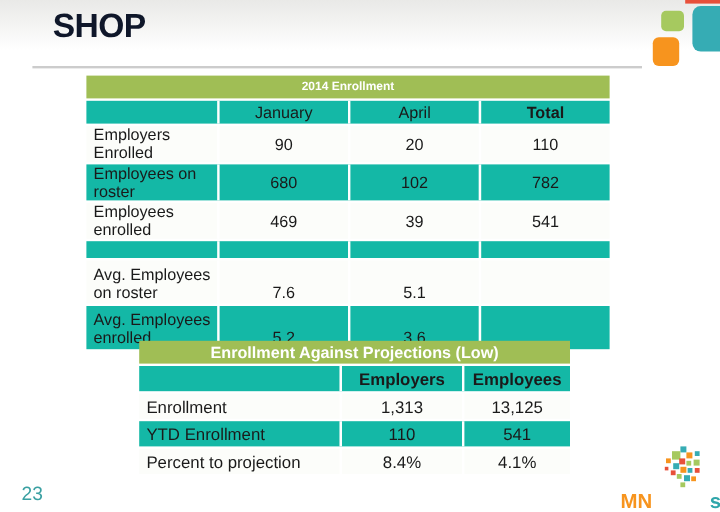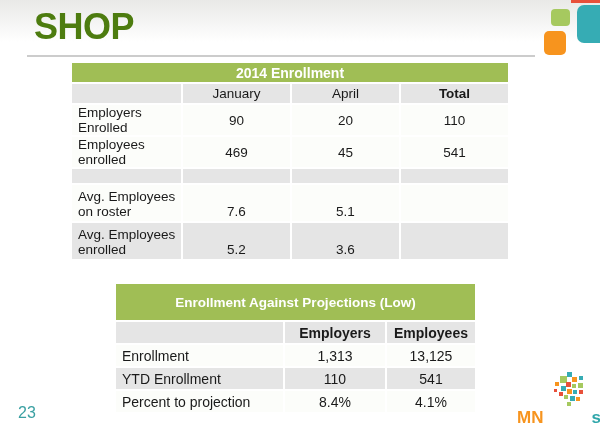--- a/index.html
+++ b/index.html
@@ -7,56 +7,56 @@
     width:600px;height:427px;position:relative;overflow:hidden;
     background:#ffffff;
     font-family:"Liberation Sans", sans-serif;
     -webkit-font-smoothing:antialiased;
   }
   .top-gradient{
     position:absolute;left:0;top:0;width:600px;height:42px;
     background:linear-gradient(#e9e9e7,#ffffff);
   }
   .slide-title{
-    position:absolute;left:34px;top:6px;
-    font-size:36px;font-weight:bold;letter-spacing:-0.5px;
-    color:#4d7c0f;
+    position:absolute;left:44px;top:6px;
+    font-size:28px;font-weight:bold;letter-spacing:-0.5px;
+    color:#0f172a;
   }
   .title-rule{
     position:absolute;left:27px;top:55px;width:508px;height:2px;
     background:#cccccc;
   }
   
   .deco-redbar{position:absolute;left:571px;top:0;width:29px;height:3px;background:#E8503A;}
   .deco-green{position:absolute;left:551px;top:9px;width:19px;height:17px;border-radius:4px;background:#A6C95F;}
   .deco-orange{position:absolute;left:544px;top:31px;width:22px;height:24px;border-radius:5px;background:#F7941E;}
   .deco-teal{position:absolute;left:577px;top:5px;width:30px;height:38px;border-radius:7px;background:#36ACB4;}
 
   
   table{border-collapse:separate;border-spacing:0 2px;table-layout:fixed;color:#1a1a1a;}
   td{padding:0 5px;overflow:hidden;}
   td + td{border-left:2px solid #ffffff;}
   .th-row td{
     background:#A0BE55;color:#ffffff;font-weight:bold;text-align:center;border-left:none;
   }
-  .band-light td{background:#e5e5e5;}
+  .band-light td{background:#14b8a6;}
   .band-white td{background:#FCFDFA;}
   .lbl{text-align:left;padding-left:6px;margin-left:24px;}
   .val{text-align:center;}
   .bold{font-weight:bold;}
   .va-bottom td{vertical-align:bottom;padding-bottom:2px;}
 
   .t1{position:absolute;left:72px;top:61px;width:436px;font-size:13.5px;}
-  .t1 .th-row td{height:19px;font-size:14px;}
+  .t1 .th-row td{height:19px;font-size:10px;}
   .t1 .row-std td{height:19px;}
   .t1 .row-empty td{height:14px;}
   .t1 .row-tall td{height:34px;}
 
   .t2{position:absolute;left:116px;top:282px;width:359px;font-size:14px;}
-  .t2 .th-row td{height:36px;font-size:13.5px;}
+  .t2 .th-row td{height:19px;font-size:13.5px;}
   .t2 .row-std td{height:21px;}
 
   
   .page-number{position:absolute;left:18px;top:404px;font-size:16px;color:#3AA0A2;text-align:right;}
 
   
   .logo-mosaic{position:absolute;left:552px;top:370px;width:38px;height:38px;}
   .logo-mosaic span{position:absolute;display:block;}
   .logo-text{position:absolute;left:517px;top:408px;font-size:17px;font-weight:bold;white-space:nowrap;}
   .logo-mn{color:#F7941E;text-align:center;}
@@ -86,24 +86,30 @@
     <td class="val">January</td>
     <td class="val">April</td>
     <td class="val bold">Total</td>
   </tr>
   <tr class="band-white row-std">
     <td class="lbl">Employers Enrolled</td>
     <td class="val">90</td>
     <td class="val">20</td>
     <td class="val">110</td>
   </tr>
+  <tr class="band-light row-std">
+    <td class="lbl">Employees on roster</td>
+    <td class="val">680</td>
+    <td class="val">102</td>
+    <td class="val">782</td>
+  </tr>
   <tr class="band-white row-std">
     <td class="lbl">Employees enrolled</td>
     <td class="val">469</td>
-    <td class="val">45</td>
+    <td class="val">39</td>
     <td class="val">541</td>
   </tr>
   <tr class="band-light row-empty">
     <td class="lbl"></td>
     <td class="val"></td>
     <td class="val"></td>
     <td class="val"></td>
   </tr>
   <tr class="band-white row-tall va-bottom">
     <td class="lbl">Avg. Employees on roster</td>

